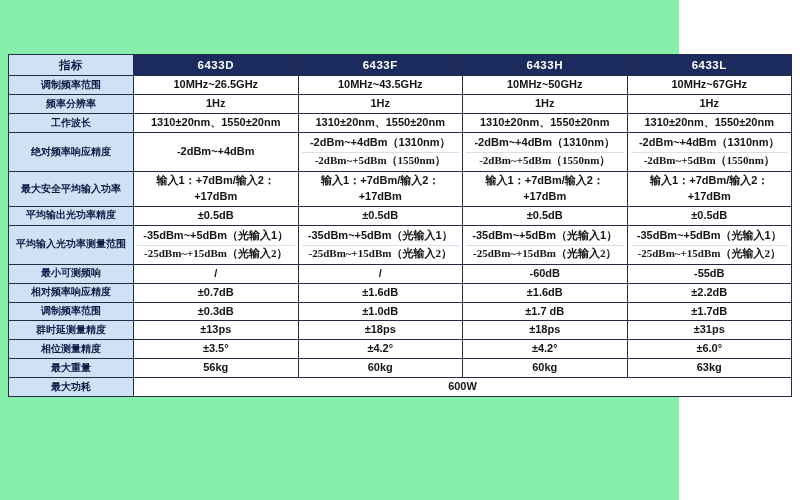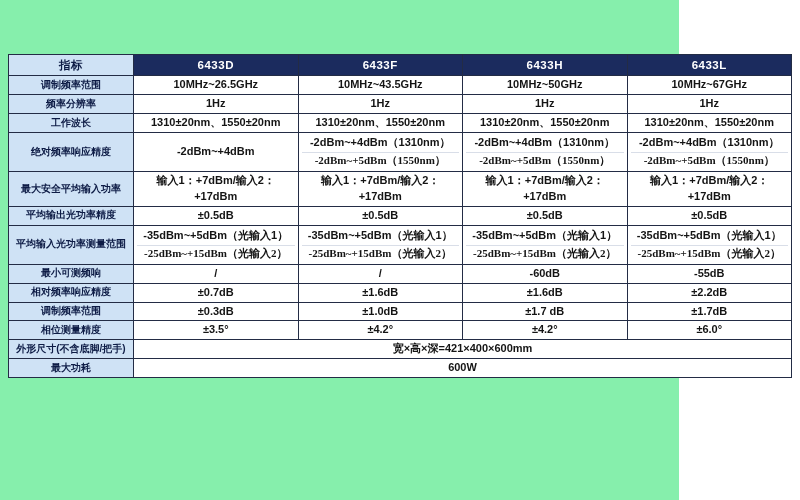--- a/index.html
+++ b/index.html
@@ -181,29 +181,39 @@
           <td class="value-cell">±2.2dB</td>
         </tr>
         <tr>
           <td class="label-cell">调制频率范围</td>
           <td class="value-cell">±0.3dB</td>
           <td class="value-cell">±1.0dB</td>
           <td class="value-cell">±1.7 dB</td>
           <td class="value-cell">±1.7dB</td>
         </tr>
         <tr>
+          <td class="label-cell">群时延测量精度</td>
+          <td class="value-cell">±13ps</td>
+          <td class="value-cell">±18ps</td>
+          <td class="value-cell">±18ps</td>
+          <td class="value-cell">±31ps</td>
+        </tr>
+        <tr>
           <td class="label-cell">相位测量精度</td>
           <td class="value-cell">±3.5°</td>
           <td class="value-cell">±4.2°</td>
           <td class="value-cell">±4.2°</td>
           <td class="value-cell">±6.0°</td>
         </tr>
         <tr>
-          <td class="label-cell">外形尺寸(不含底脚/把手)</td>
-          <td class="value-cell" colspan="4">宽×高×深=421×400×600mm</td>
+          <td class="label-cell">最大重量</td>
+          <td class="value-cell">56kg</td>
+          <td class="value-cell">60kg</td>
+          <td class="value-cell">60kg</td>
+          <td class="value-cell">63kg</td>
         </tr>
         <tr>
           <td class="label-cell">最大功耗</td>
           <td class="value-cell" colspan="4">600W</td>
         </tr>
       </tbody>
   </table>
 </div>
 
 </body></html>

